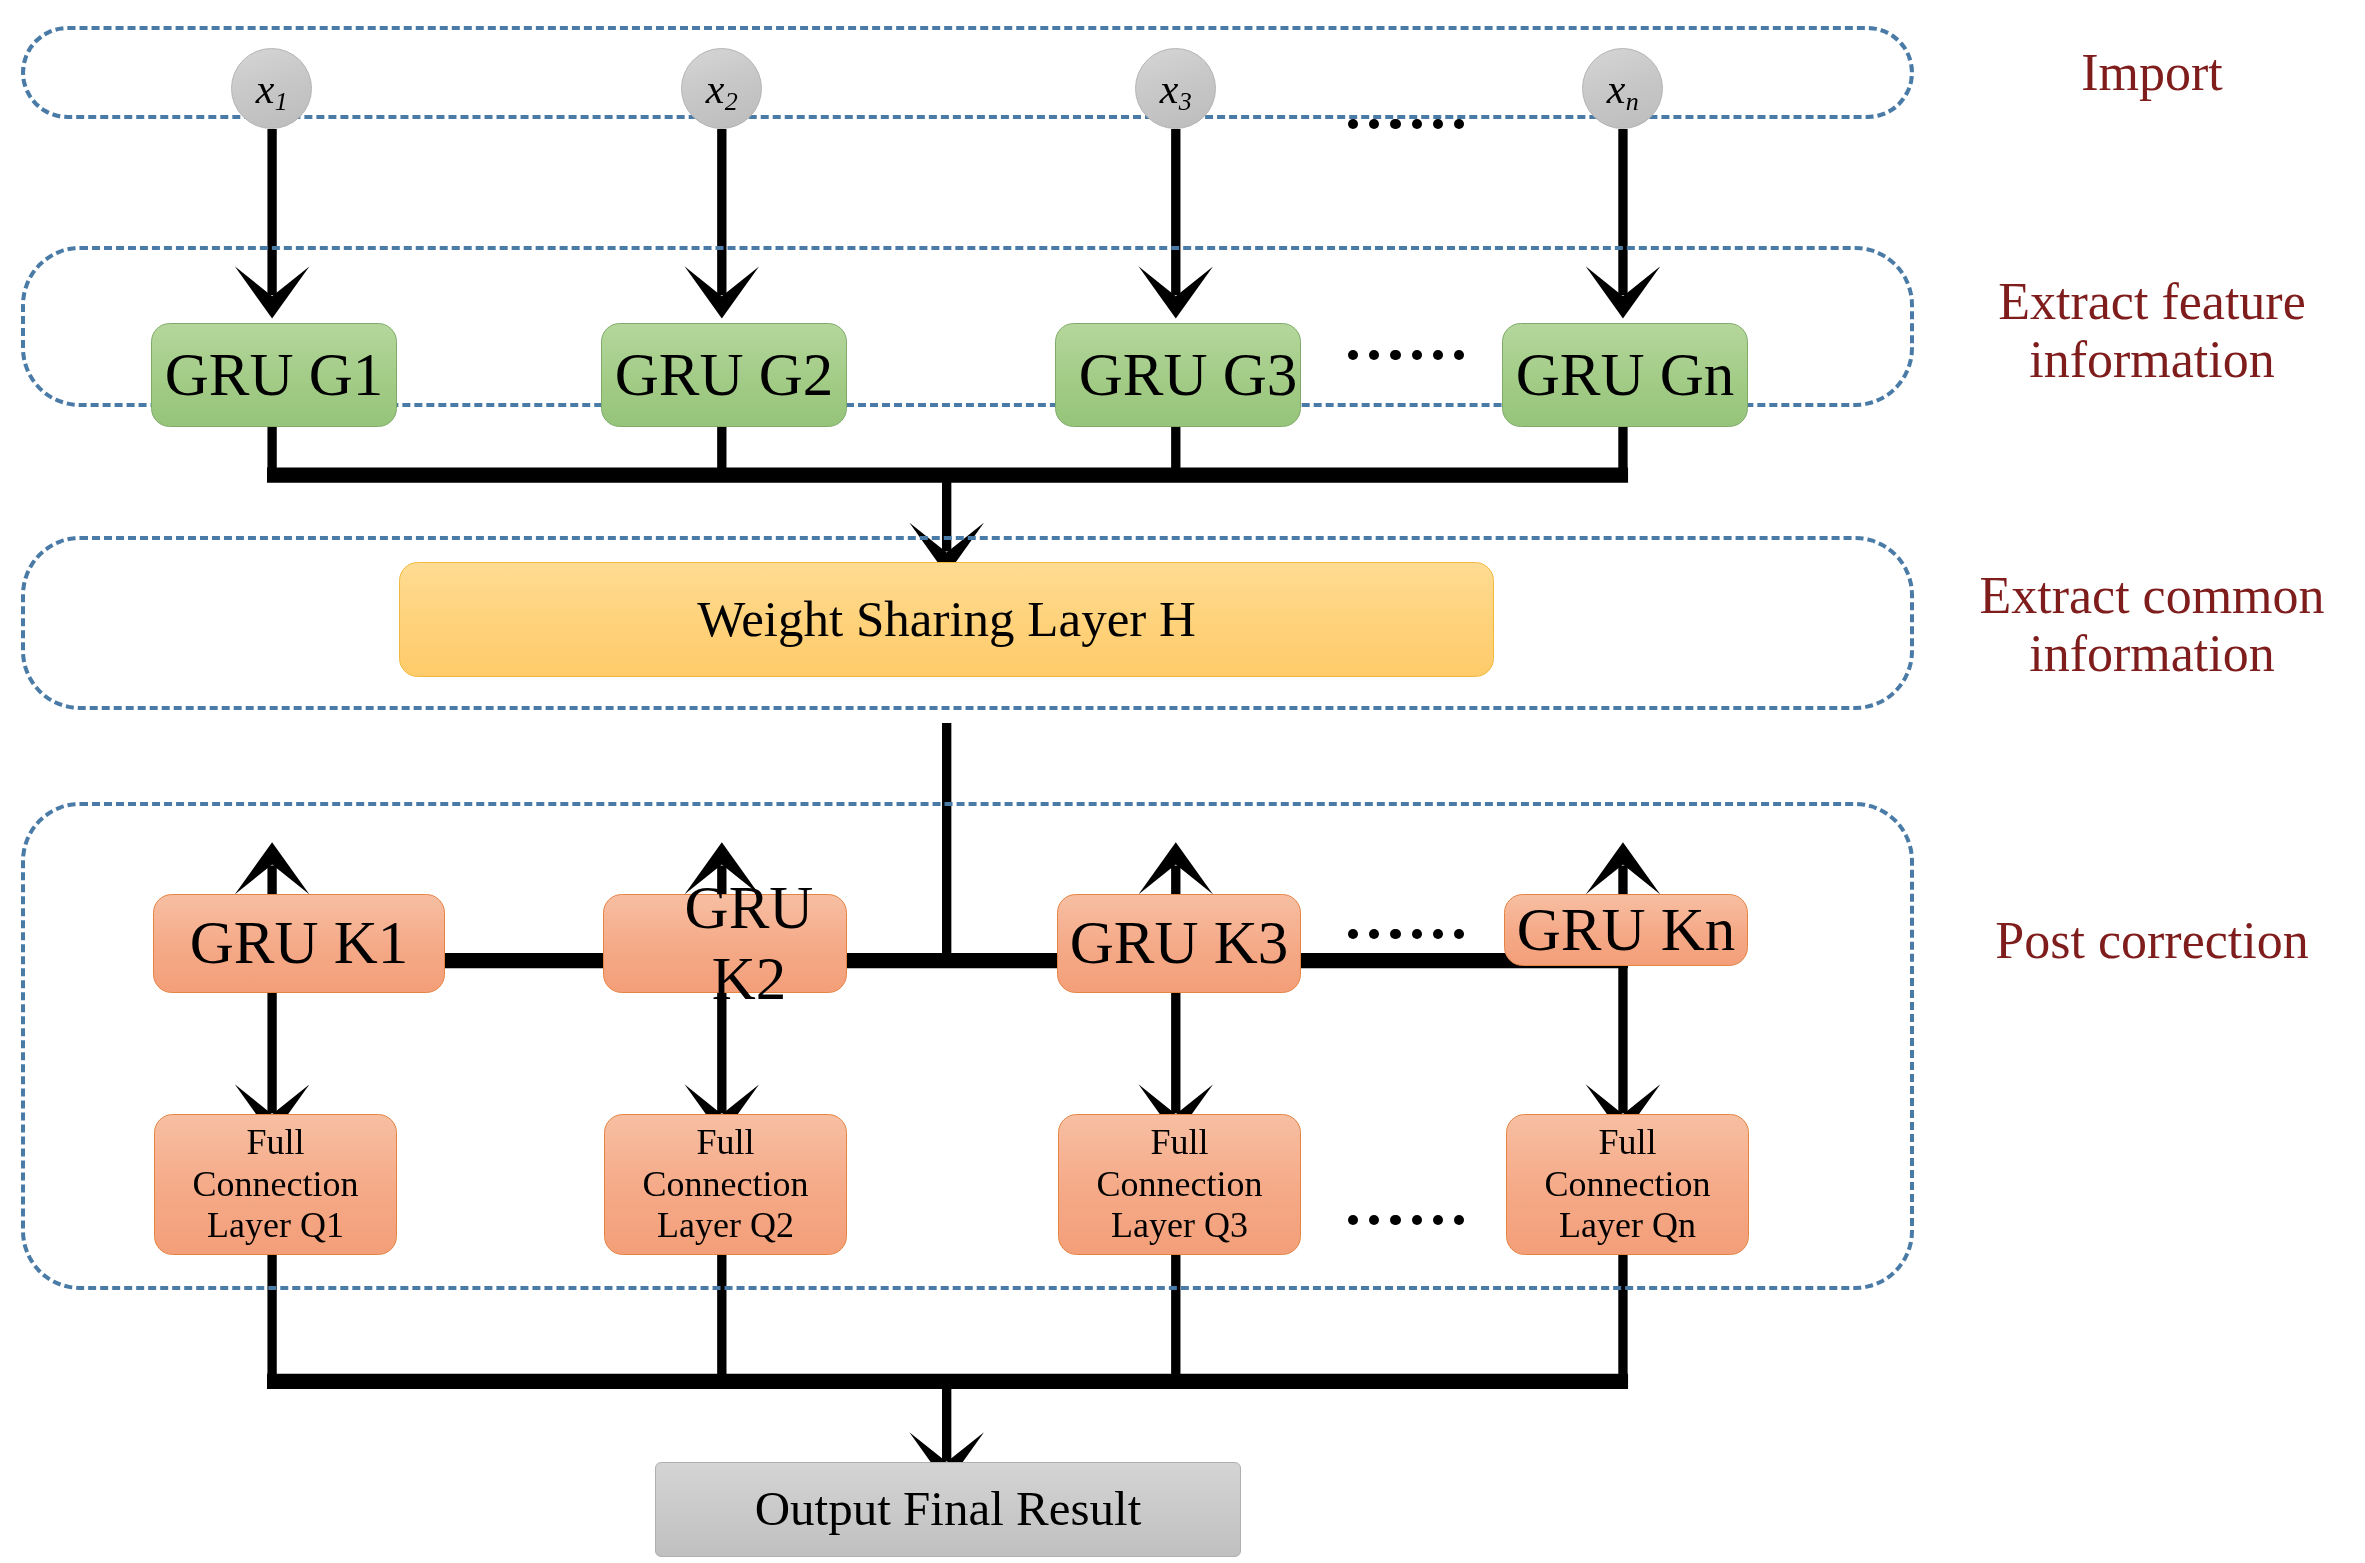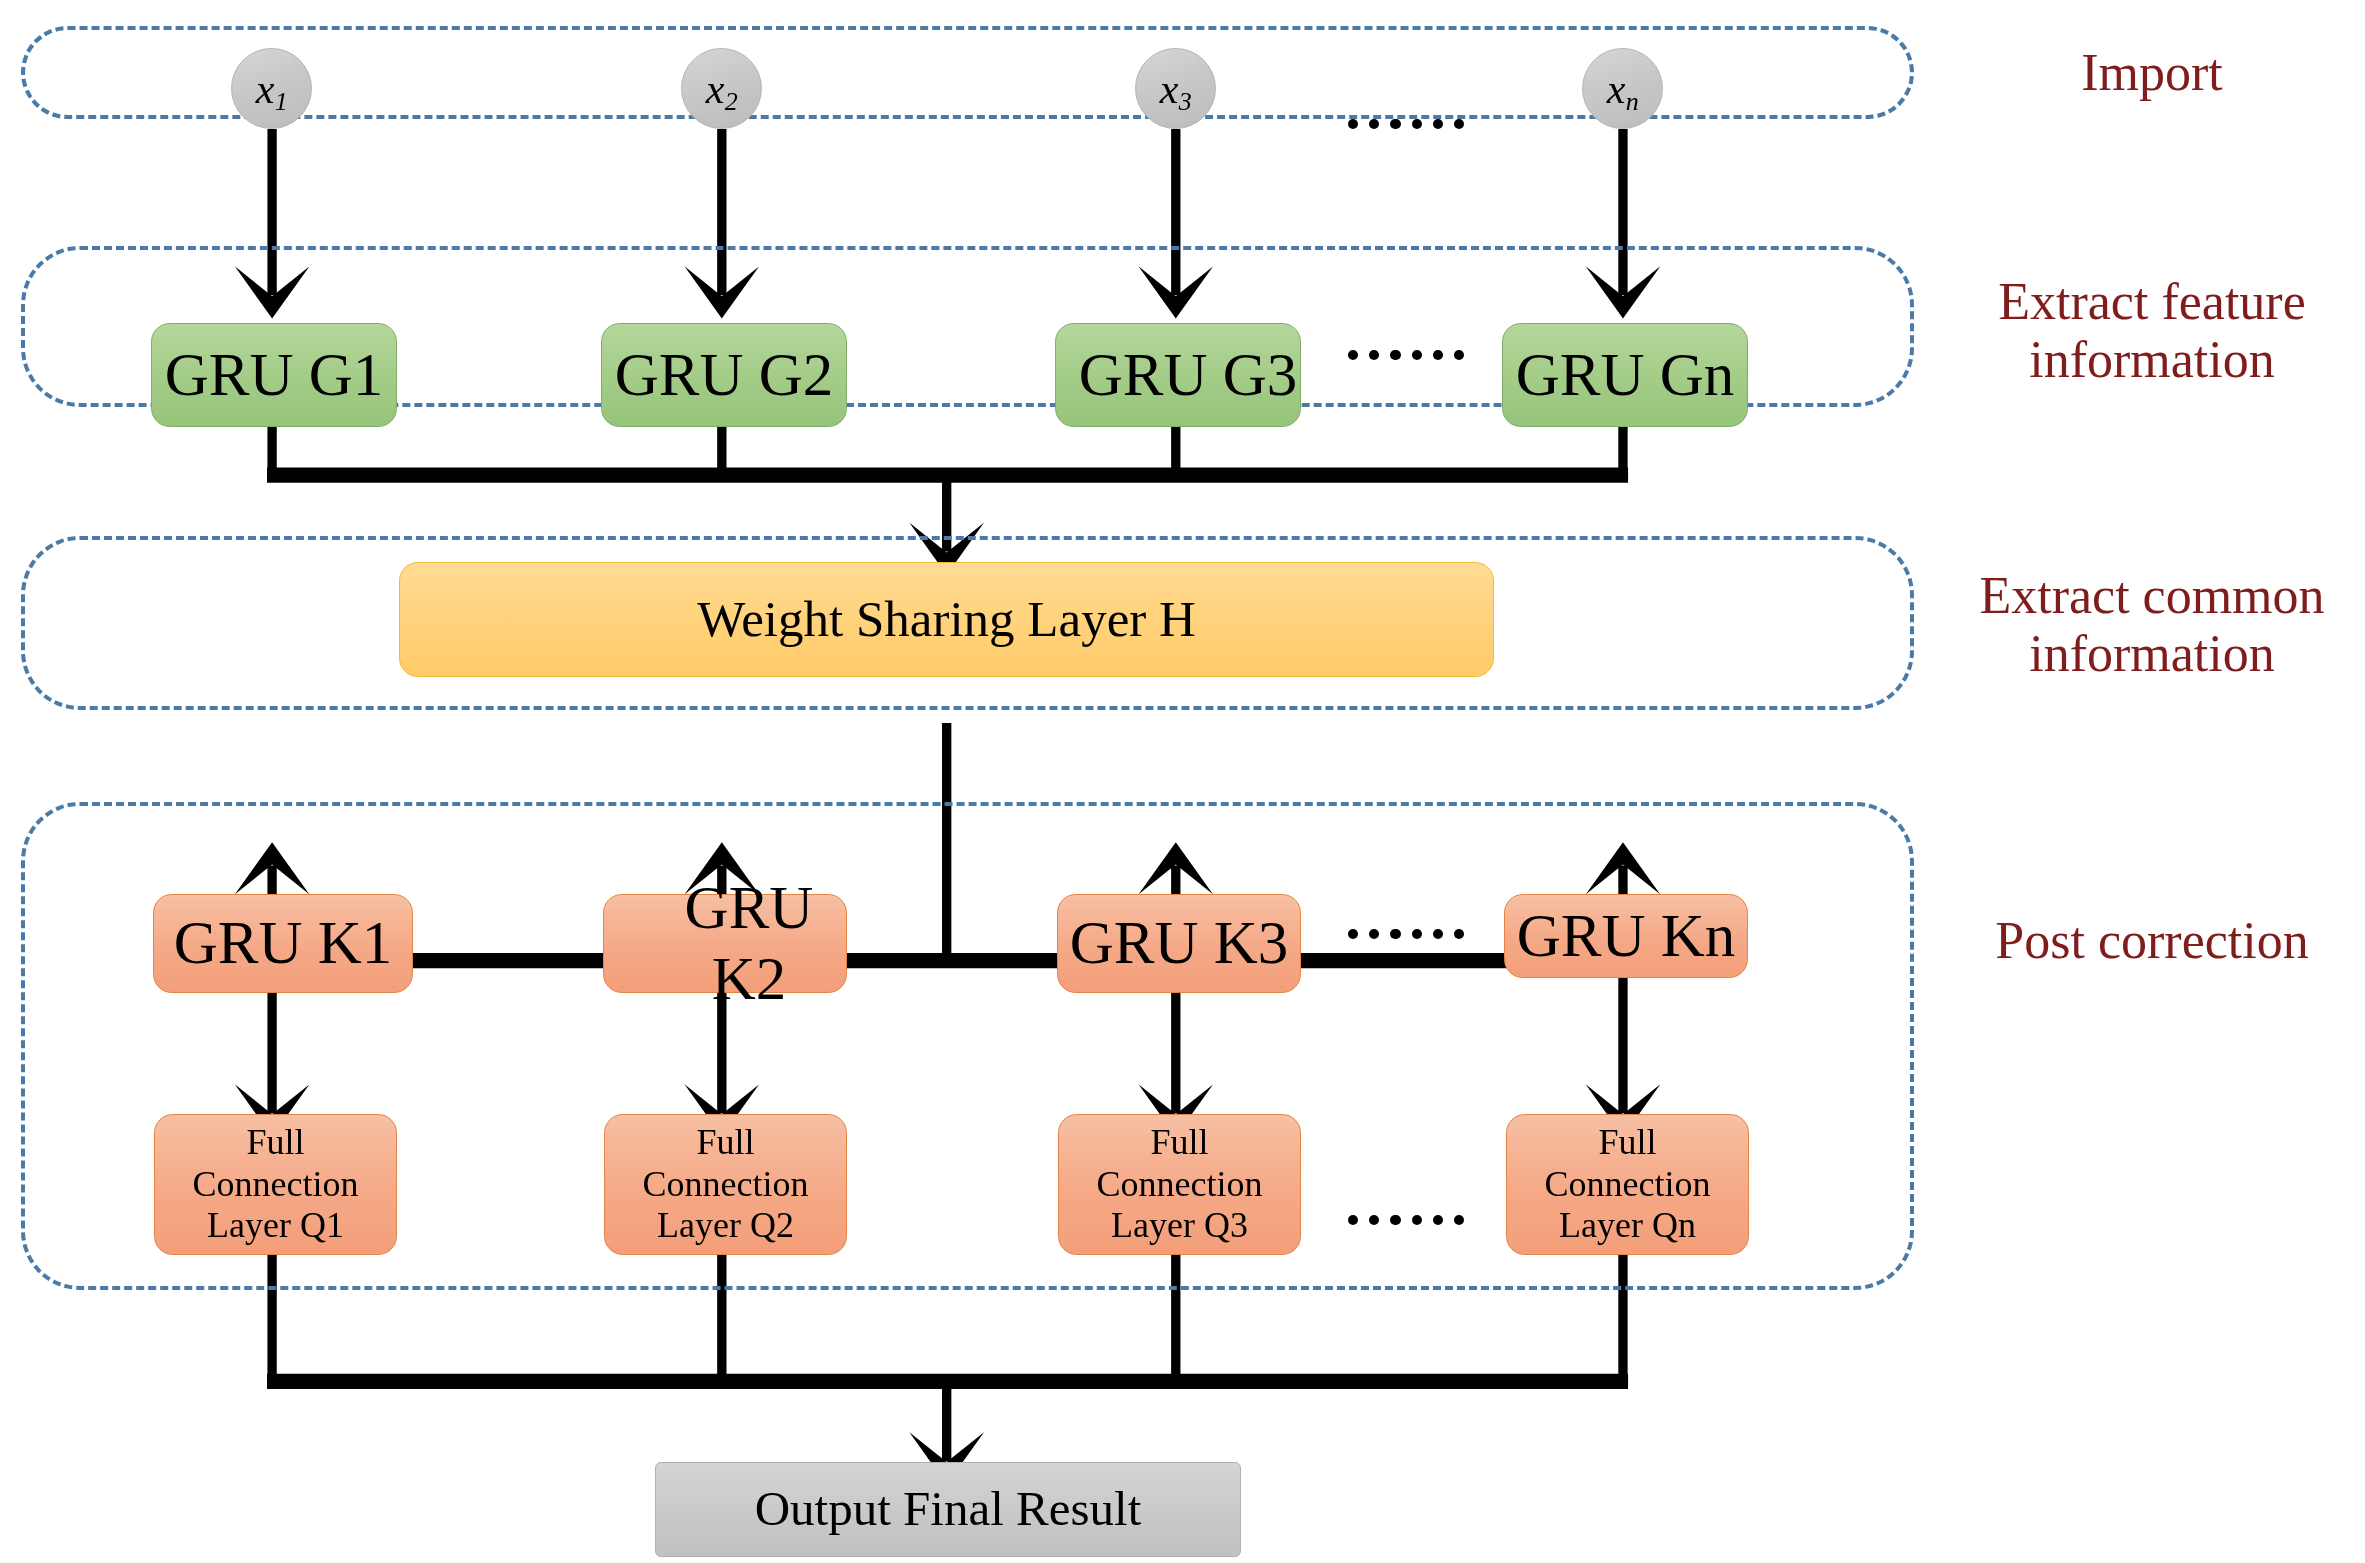--- a/index.html
+++ b/index.html
@@ -216,24 +216,24 @@
     <i></i>
       <i></i>
       <i></i>
       <i></i>
       <i></i>
       <i></i>
   </div>
 
   <div class="box yellow share" style="left:399px; top:562px; width:1095px; height:115px;">Weight Sharing Layer H</div>
 
-  <div class="box orange gru" style="left:153px; top:866px; width:260px; height:99px;">GRU K1</div>
+  <div class="box orange gru" style="left:153px; top:866px; width:292px; height:99px;">GRU K1</div>
   <div class="box orange gru" style="left:603px; top:866px; width:244px; height:99px;padding-left:48px;">GRU K2</div>
   <div class="box orange gru" style="left:1057px; top:866px; width:244px; height:99px;">GRU K3</div>
-  <div class="box orange gru" style="left:1504px; top:866px; width:244px; height:84px;">GRU Kn</div>
+  <div class="box orange gru" style="left:1504px; top:866px; width:244px; height:72px;">GRU Kn</div>
 
   <div class="dots" style="left:1348px; top:929px;">
     <i></i>
       <i></i>
       <i></i>
       <i></i>
       <i></i>
       <i></i>
   </div>
 

